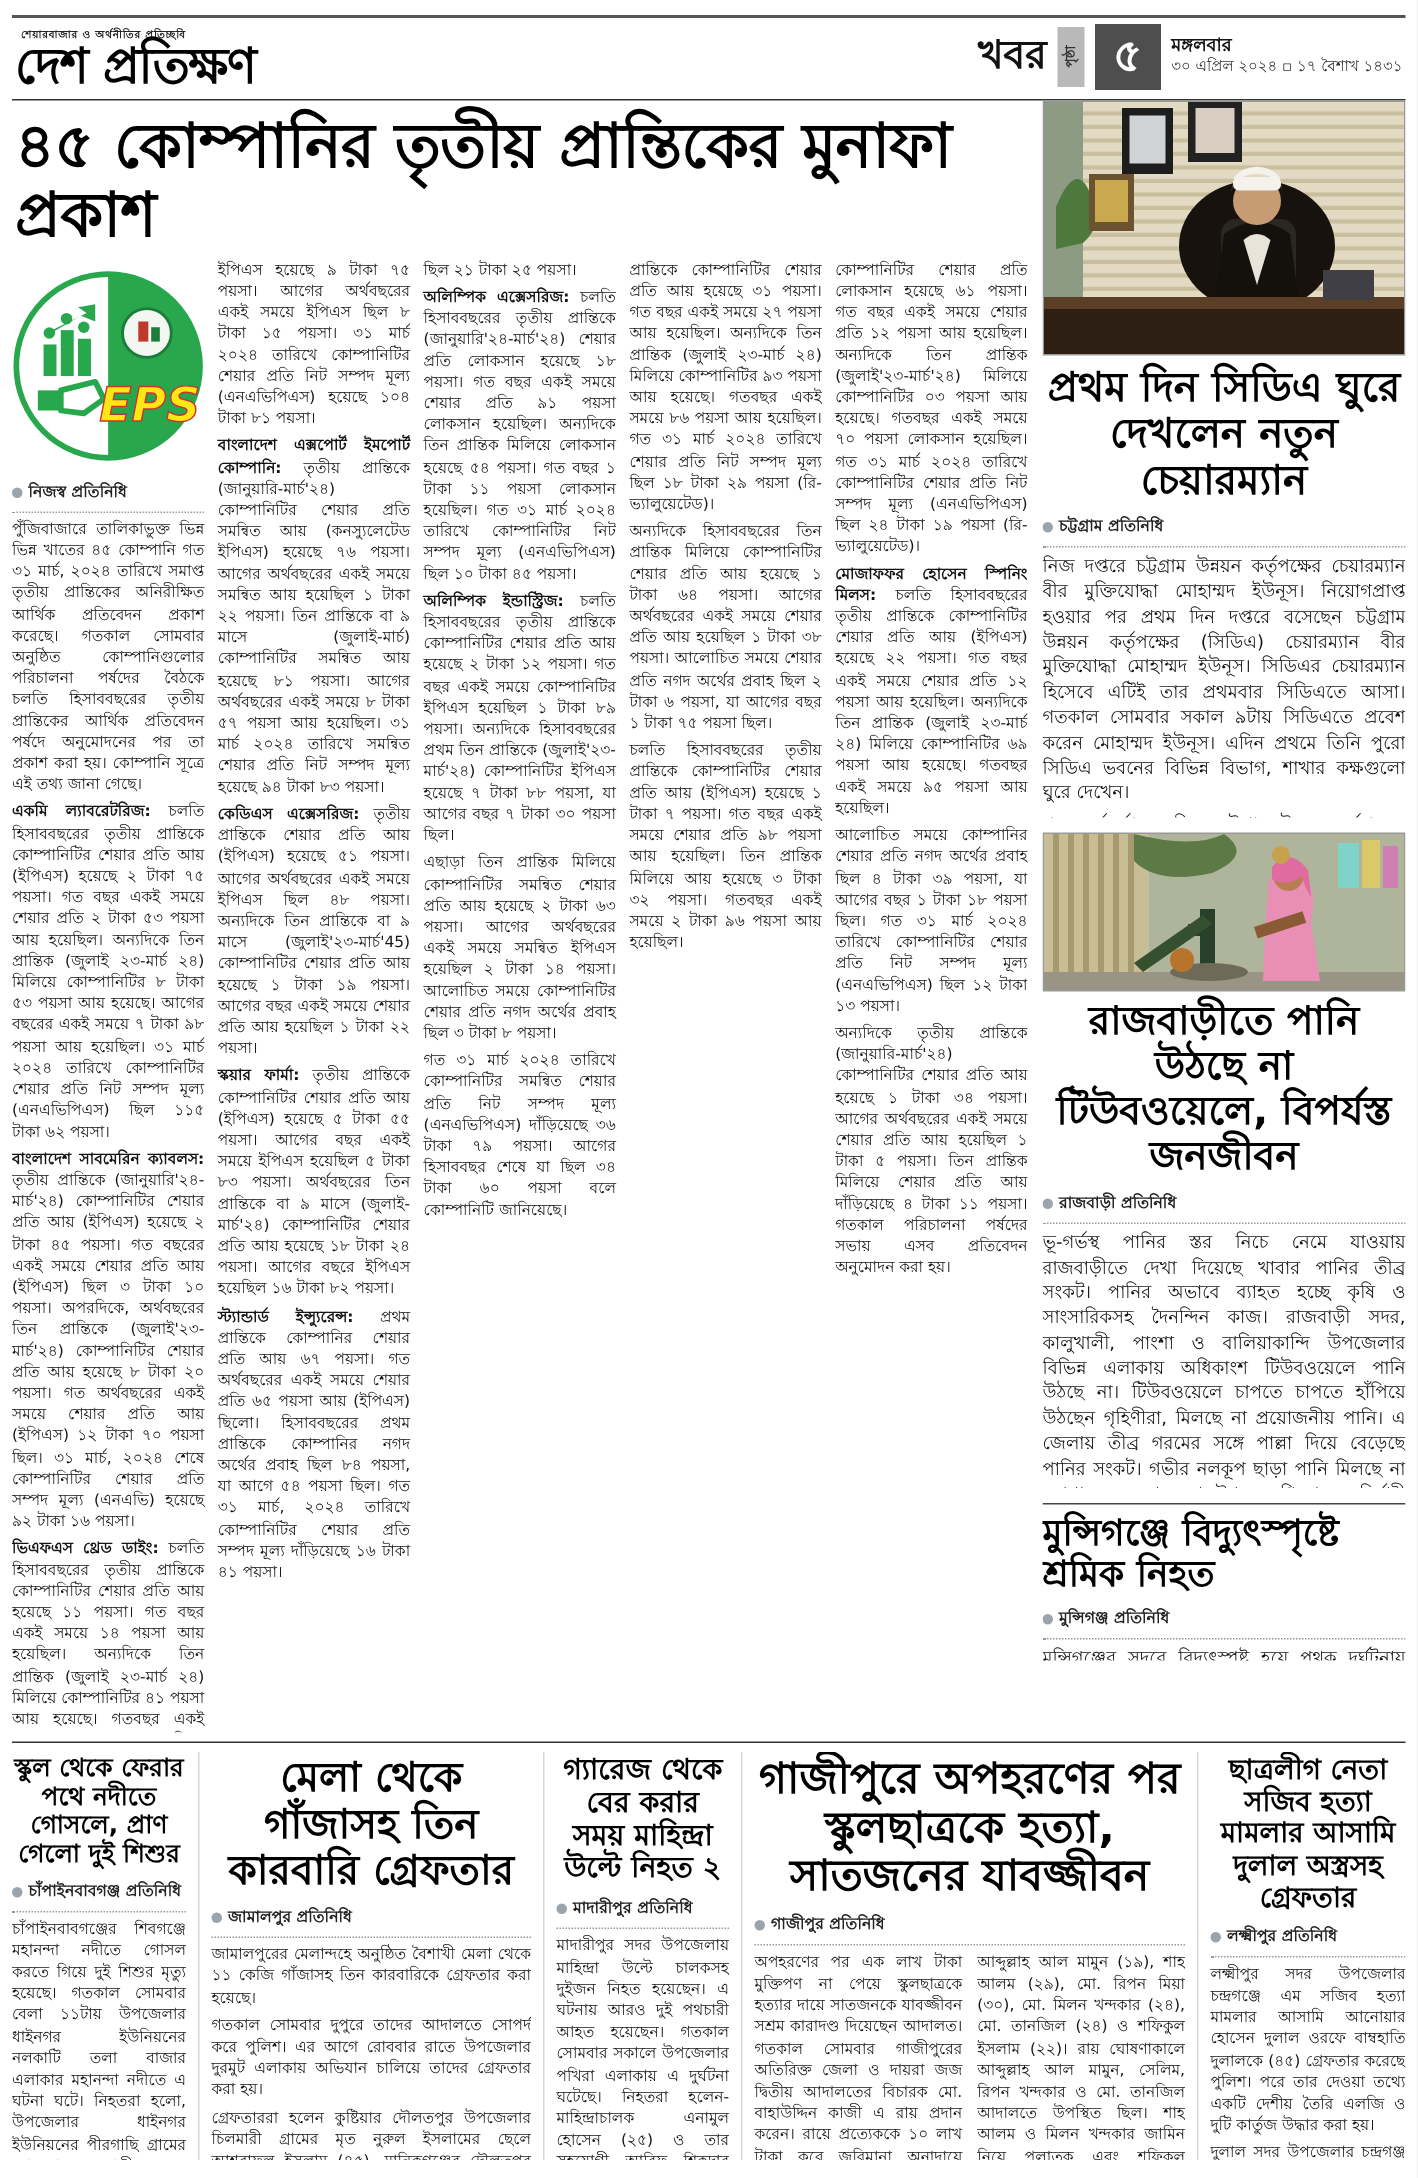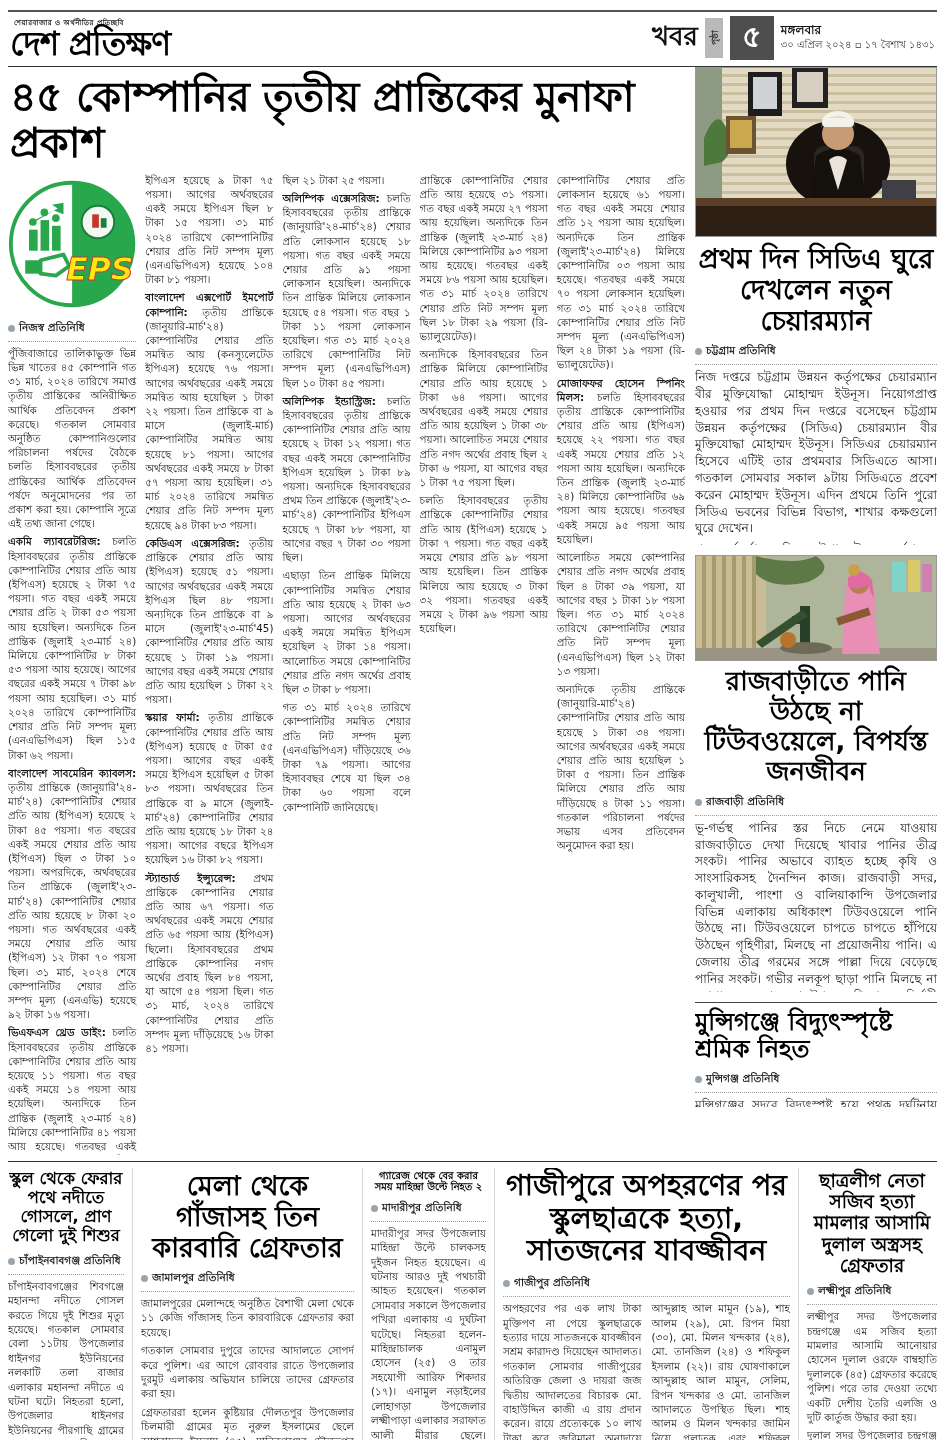--- a/index.html
+++ b/index.html
@@ -57,21 +57,21 @@
   .b-art{overflow:hidden;box-sizing:border-box;}
   .b-art + .b-art{border-left:1px solid #d7d7d2;padding-left:8px;}
   .b-head{font-weight:bold;text-align:center;line-height:1.15;color:#000;margin:2px 0 4px;}
   .b1{width:116px;flex:0 0 116px;}
   .b2{width:222px;flex:0 0 222px;}
   .b3{width:124px;flex:0 0 124px;}
   .b4{width:296px;flex:0 0 296px;}
   .b5{flex:1;}
   .b1 .b-head{font-size:16.5px;}
   .b2 .b-head{font-size:27px;}
-  .b3 .b-head{font-size:10px;}
+  .b3 .b-head{font-size:19px;}
   .b4 .b-head{font-size:28.5px;}
   .b5 .b-head{font-size:18.5px;}
   .b-body{font-size:10.3px;line-height:1.4;text-align:justify;}
   .b-body p{margin:0 0 4px;}
   .twocol{column-count:2;column-gap:10px;height:190px;}
 </style>
 </head>
 <body>
 
 <div class="sheet">

